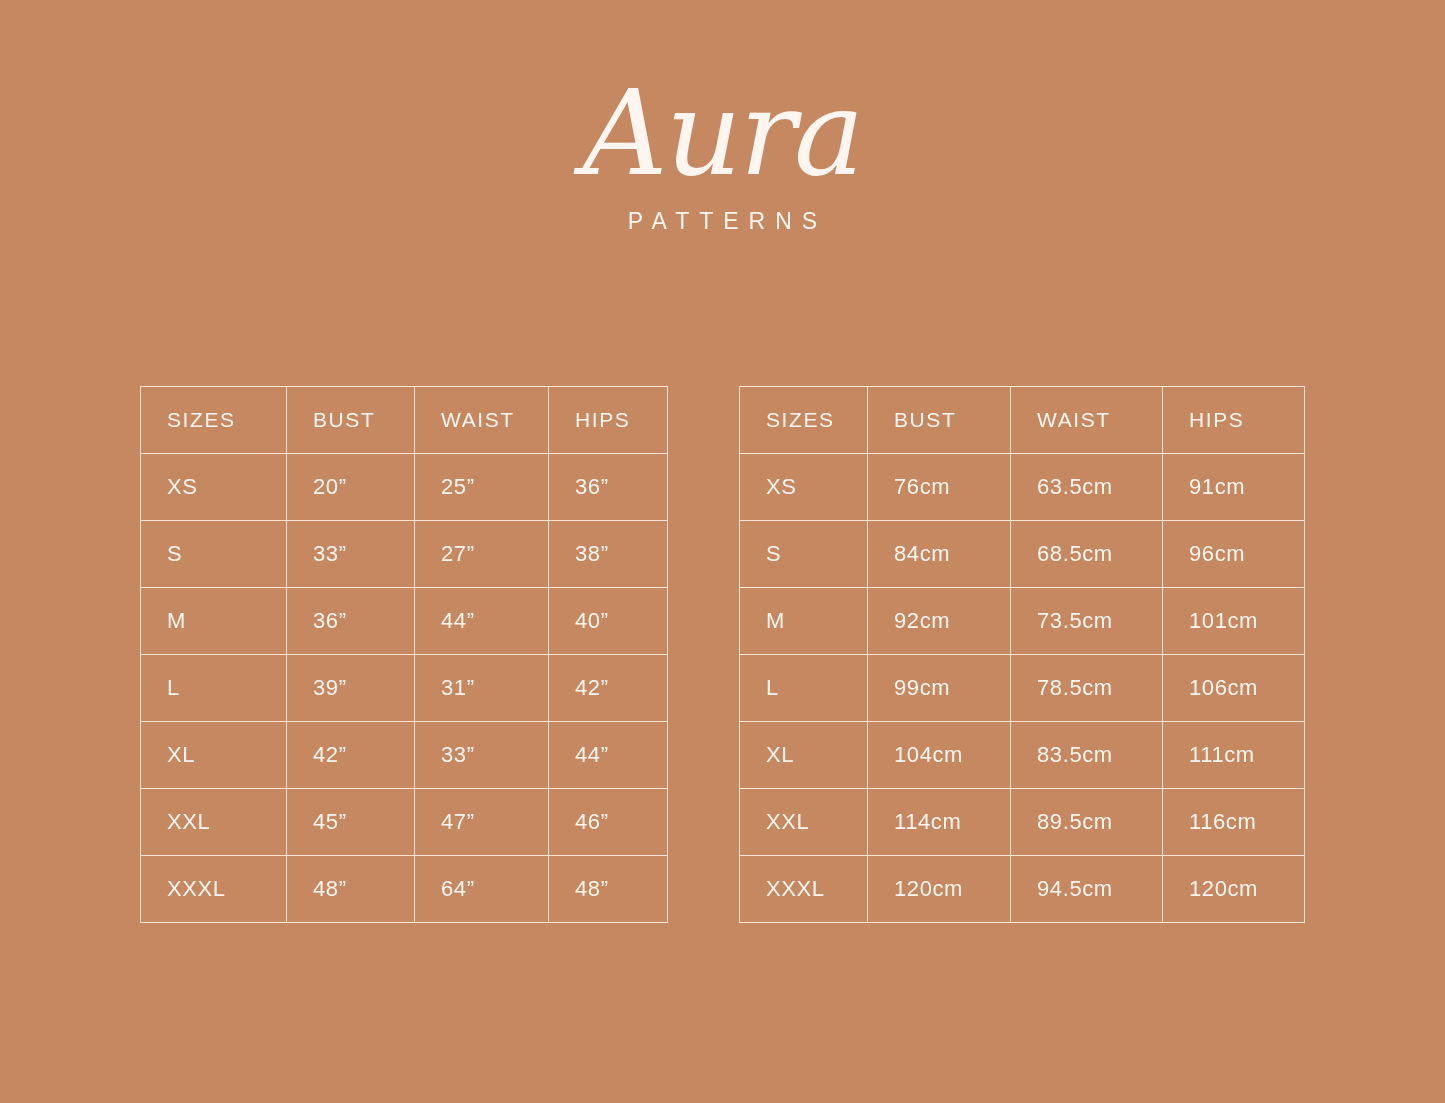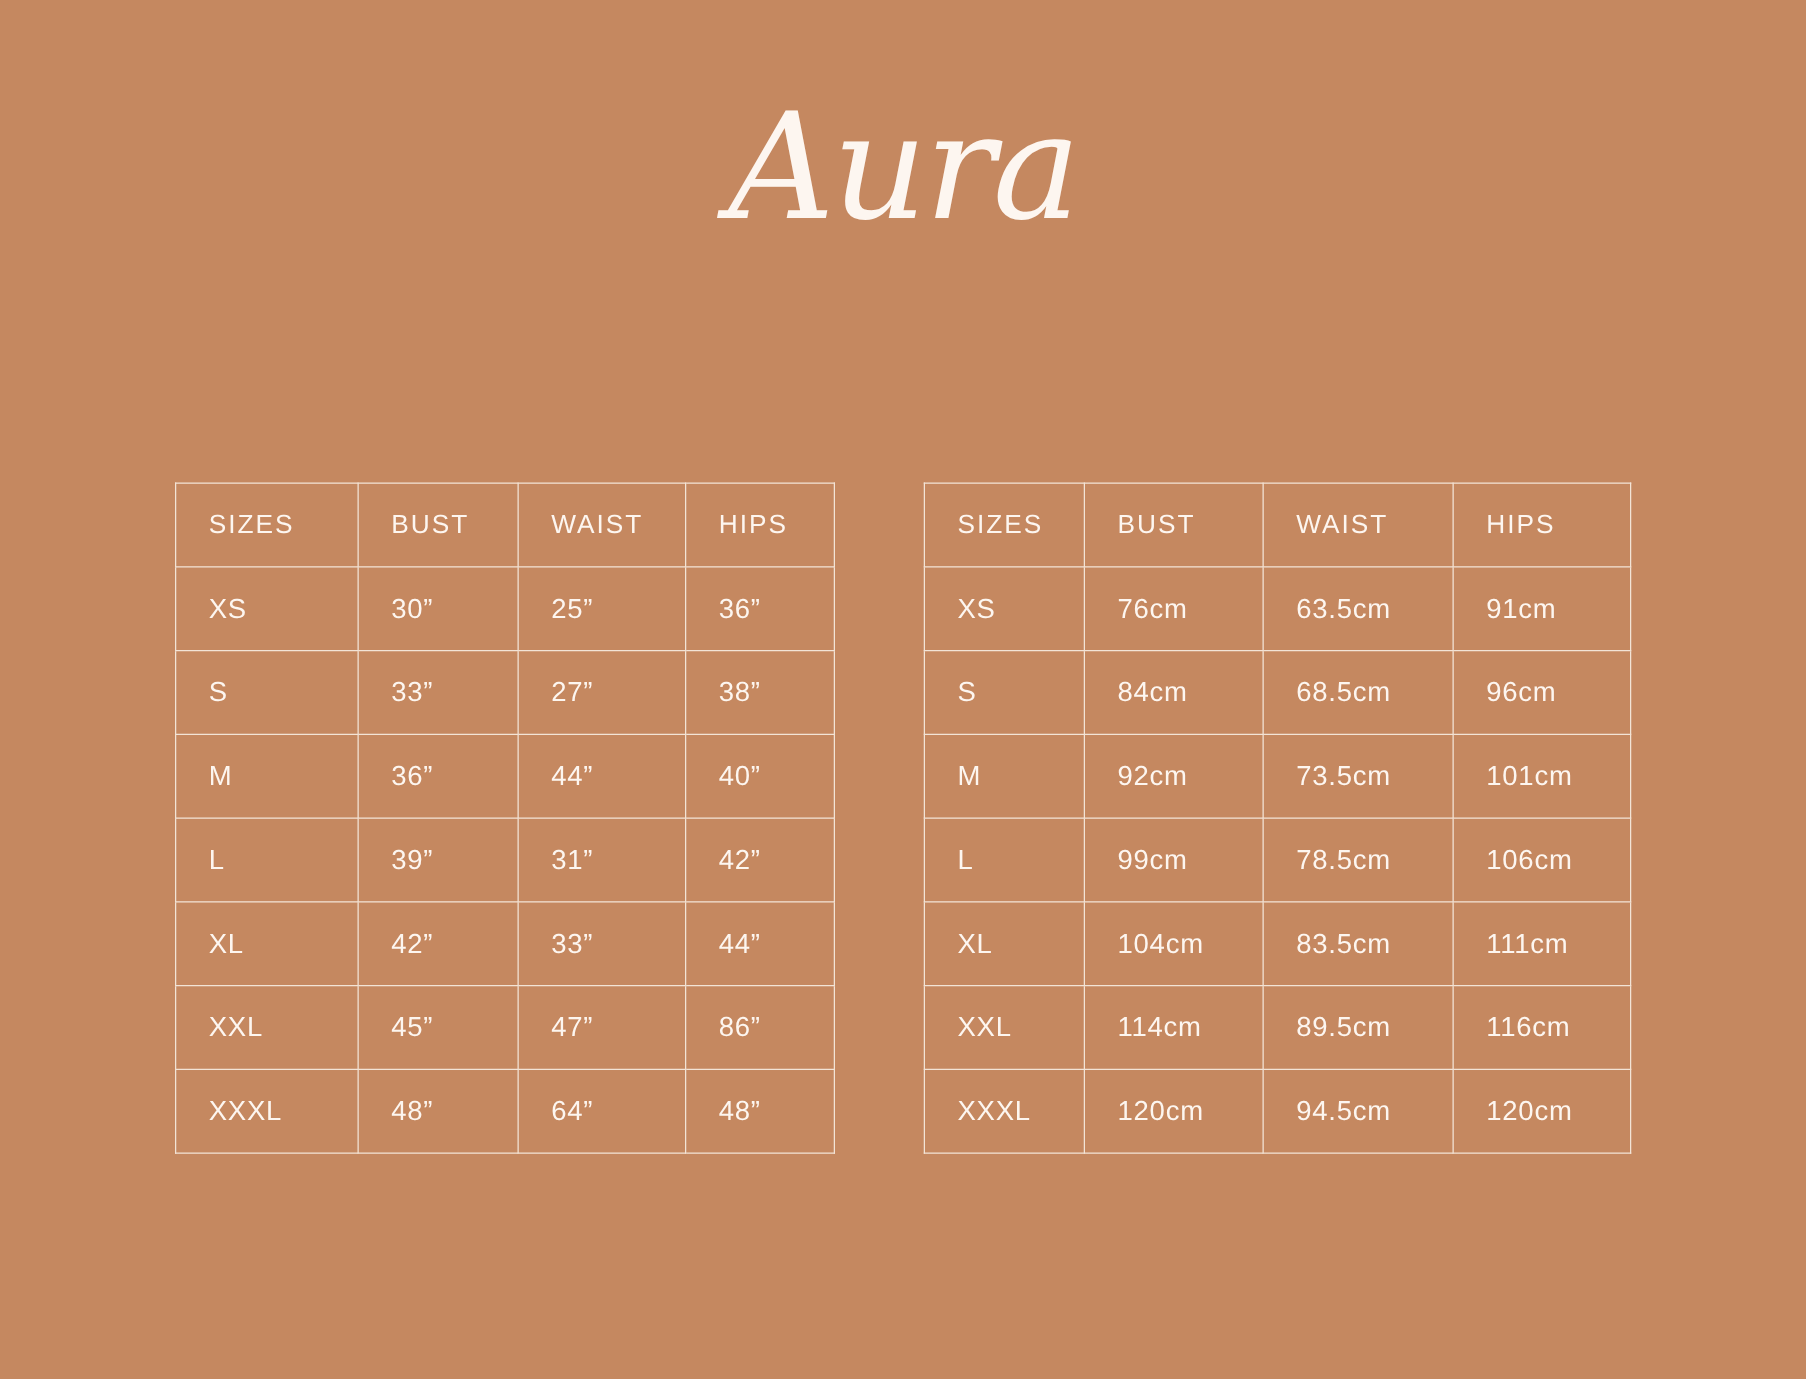--- a/index.html
+++ b/index.html
@@ -90,20 +90,21 @@
   .metric col.c2 { width: 152px; }
   .metric col.c3 { width: 142px; }
 </style>
 </head>
 <body>
 
 <div class="page">
 
   <div class="brand">
     <div class="brand-script">Aura</div>
+    <div class="brand-sub">PATTERNS</div>
   </div>
 
   <div class="tables">
 
     <table class="size-table imperial">
       <colgroup>
         <col class="c0">
           <col class="c1">
           <col class="c2">
           <col class="c3">
@@ -112,21 +113,21 @@
         <tr>
           <th>SIZES</th>
           <th>BUST</th>
           <th>WAIST</th>
           <th>HIPS</th>
         </tr>
       </thead>
       <tbody>
         <tr>
           <td>XS</td>
-          <td>30”</td>
+          <td>20”</td>
           <td>25”</td>
           <td>36”</td>
         </tr>
         <tr>
           <td>S</td>
           <td>33”</td>
           <td>27”</td>
           <td>38”</td>
         </tr>
         <tr>
@@ -144,21 +145,21 @@
         <tr>
           <td>XL</td>
           <td>42”</td>
           <td>33”</td>
           <td>44”</td>
         </tr>
         <tr>
           <td>XXL</td>
           <td>45”</td>
           <td>47”</td>
-          <td>86”</td>
+          <td>46”</td>
         </tr>
         <tr>
           <td>XXXL</td>
           <td>48”</td>
           <td>64”</td>
           <td>48”</td>
         </tr>
       </tbody>
     </table>
 

